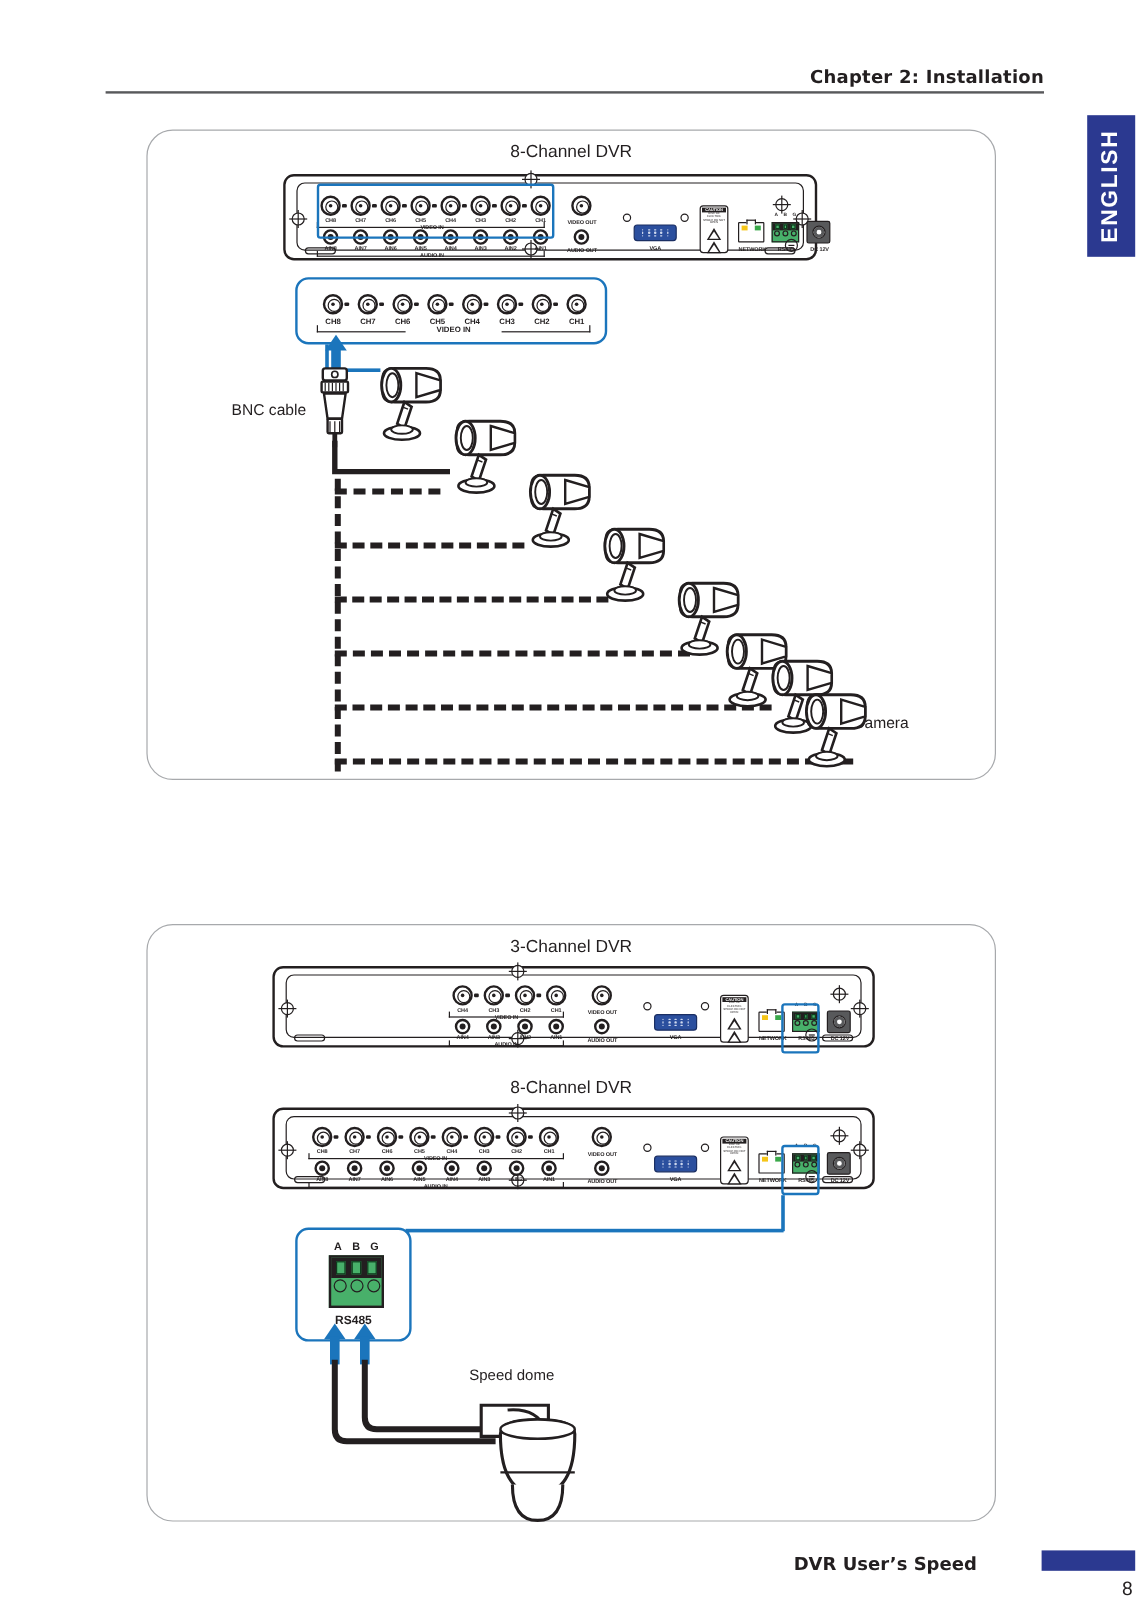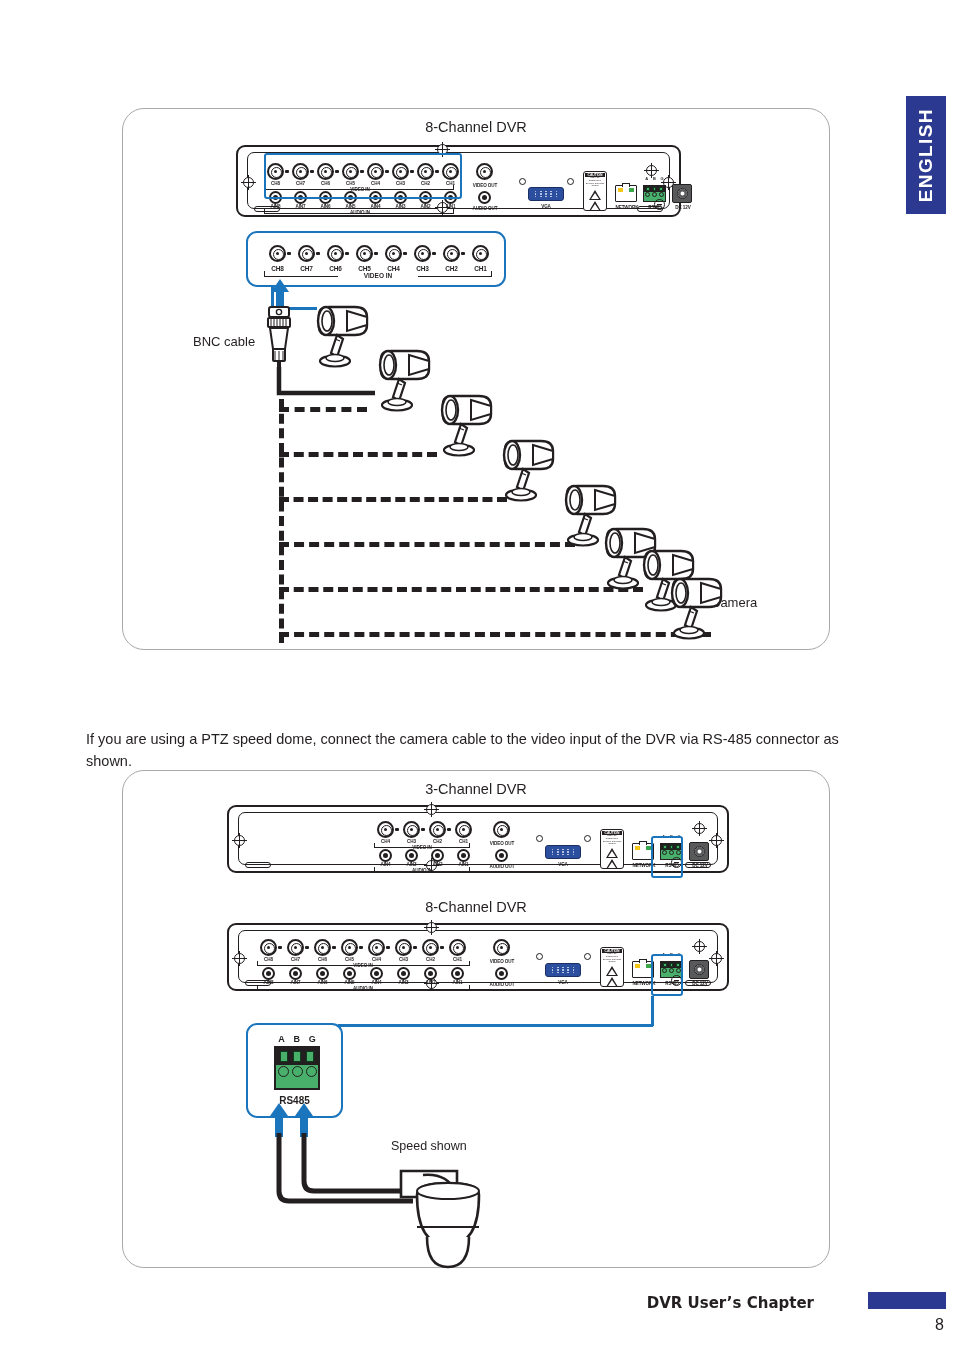--- a/index.html
+++ b/index.html
@@ -283,20 +283,24 @@
   .page-num {
     position:absolute; right:10px; top:1316px;
     font-size:16px; color:#231f20;
   }
 </style>
 </head>
 <body>
 
 <div class="page">
 
+  <div class="header">
+    <div class="chapter-title">Chapter 2: Installation</div>
+    <div class="header-rule"></div>
+  </div>
 
   <div class="lang-tab">
     <span>ENGLISH</span>
   </div>
 
   <div class="figure" id="figure-bnc">
 
     <div class="fig-caption" style="top:10px;">8-Channel DVR</div>
 
     <div class="dvr" id="dvr8-top" style="left:113px; top:36px; width:445px; height:72px;">
@@ -604,21 +608,20 @@
   <ellipse cx="18" cy="16" rx="5" ry="10" fill="#fff" stroke="#231f20" stroke-width="1.6"></ellipse>
   <path d="M38 6 L58 12 L58 20 L38 26 Z" fill="#fff" stroke="#231f20" stroke-width="2"></path>
   <path d="M28 30 L22 48 L28 52 L34 34 Z" fill="#fff" stroke="#231f20" stroke-width="2.2"></path>
   <line x1="26" y1="34" x2="31" y2="36" stroke="#231f20" stroke-width="1.2"></line>
   <ellipse cx="26" cy="56" rx="15" ry="5.5" fill="#fff" stroke="#231f20" stroke-width="2.2"></ellipse>
   <ellipse cx="26" cy="53" rx="9" ry="3.5" fill="#fff" stroke="#231f20" stroke-width="1.6"></ellipse>
 </svg></div>
       </div>
   </div>
 
-  <div class="body-text">If you are using a PTZ speed dome, connect the camera cable to the video input of the DVR via RS-485 connector as shown.</div>
 
   <div class="figure" id="figure-rs485">
 
     <div class="fig-caption" style="top:10px;">3-Channel DVR</div>
 
     <div class="dvr" id="dvr4" style="left:104px; top:34px; width:502px; height:68px;">
       <div class="dvr-inner"></div>
       <div class="dvr-foot" style="left:16px;"></div>
       <div class="dvr-foot" style="right:16px;"></div>
       <div class="screw" style="left:5px; top:28px; width:11px; height:11px;"></div>
@@ -917,31 +920,31 @@
     <div class="b-arrow" style="left:170px; top:332px; width:22px; height:34px;">
       <div class="head"></div>
         <div class="shaft"></div>
     </div>
 
     <svg style="position:absolute; left:140px; top:362px;" width="220" height="110">
       <path d="M16 0 L16 58 Q16 68 26 68 L150 68" stroke="#231f20" stroke-width="5" fill="none"></path>
       <path d="M41 0 L41 48 Q41 58 51 58 L150 58" stroke="#231f20" stroke-width="5" fill="none"></path>
     </svg>
 
-    <div class="label-text" style="left:268px; top:368px; font-size:12.5px;">Speed shown</div>
+    <div class="label-text" style="left:268px; top:368px; font-size:12.5px;">Speed dome</div>
 
     <div style="position:absolute; left:270px; top:394px;">
       <svg width="110" height="110" viewBox="0 0 110 110">
         <path d="M8 6 L64 6 L64 32 L8 32 Z" fill="#fff" stroke="#231f20" stroke-width="2.6"></path>
         <path d="M30 10 Q54 8 62 26" fill="#fff" stroke="#231f20" stroke-width="2.4"></path>
         <path d="M24 30 Q24 80 55 80 Q86 80 86 30 Q86 18 55 18 Q24 18 24 30 Z" fill="#fff" stroke="#231f20" stroke-width="2.6"></path>
         <ellipse cx="55" cy="26" rx="31" ry="8" fill="#fff" stroke="#231f20" stroke-width="2"></ellipse>
         <path d="M34 72 Q34 102 55 102 Q76 102 76 72" fill="#fff" stroke="#231f20" stroke-width="2.6"></path>
         <line x1="24" y1="62" x2="86" y2="62" stroke="#231f20" stroke-width="2"></line>
       </svg>
     </div>
   </div>
 
-  <div class="footer-label">DVR User’s Chapter</div>
+  <div class="footer-label">DVR User’s Speed</div>
   <div class="footer-bar"></div>
   <div class="page-num">8</div>
 
 </div>
 
 </body></html>

